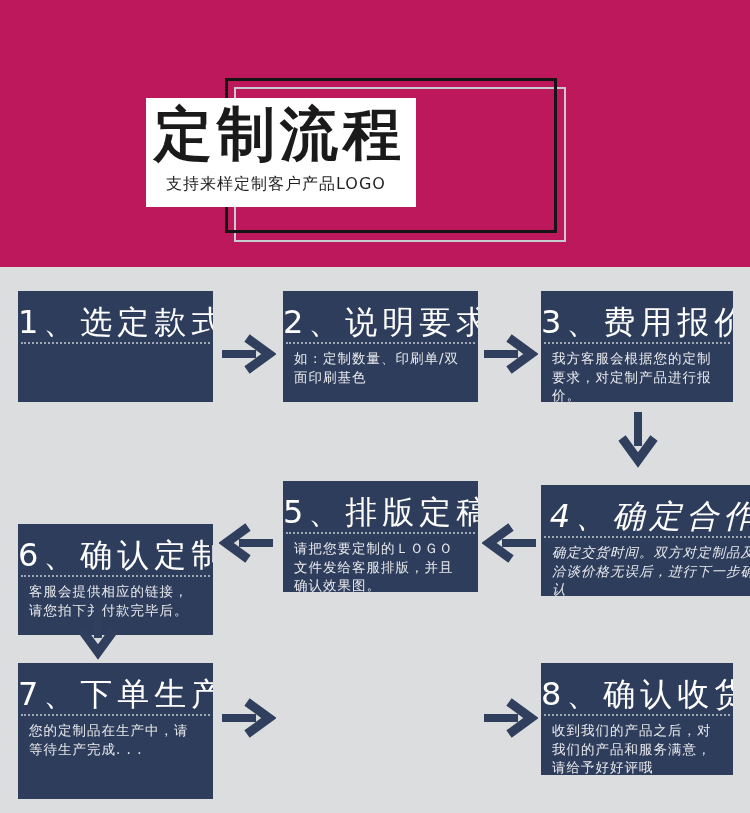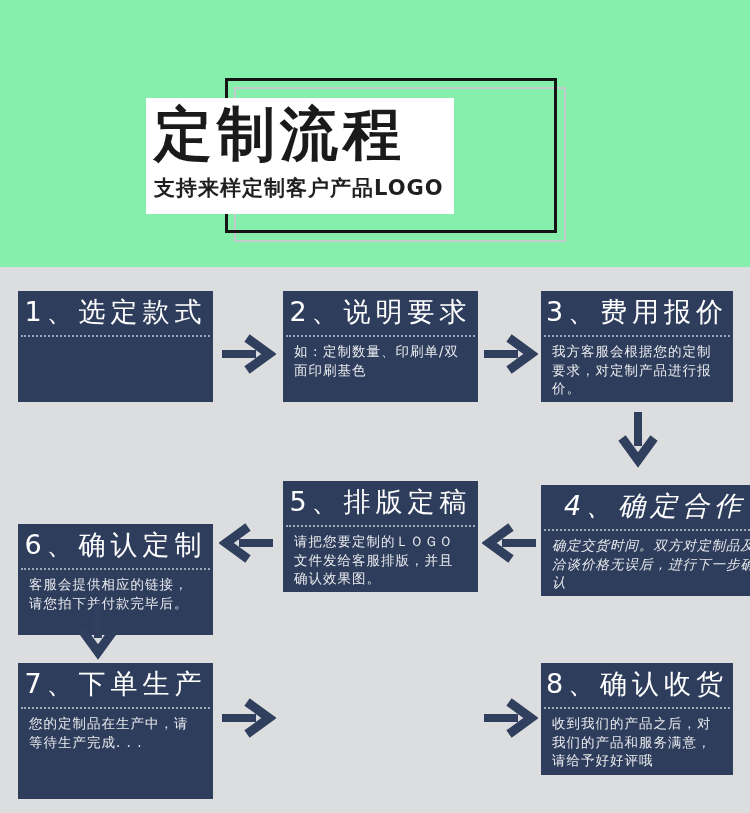--- a/index.html
+++ b/index.html
@@ -3,50 +3,50 @@
 <meta charset="utf-8">
 <style>
   html,body{margin:0;padding:0;}
   body{
     width:750px;height:813px;
     background:#ffffff;
     font-family:"DejaVu Sans",sans-serif;
     position:relative;overflow:hidden;
   }
   
-  .header{position:relative;width:750px;height:267px;background:#86efac;}
+  .header{position:relative;width:750px;height:267px;background:#be185d;}
   .frame-gray{
     position:absolute;left:234px;top:87px;width:332px;height:155px;
     border:2px solid #c5cbce;box-sizing:border-box;
   }
   .frame-black{
     position:absolute;left:225px;top:78px;width:332px;height:155px;
     border:3px solid #151515;box-sizing:border-box;
   }
   .title-block{
     position:absolute;left:146px;top:98px;background:#ffffff;
     padding:6px 10px 12px 8px;
   }
   .main-title{
     font-size:58px;line-height:1.05;font-weight:bold;color:#1a1a1a;
     letter-spacing:5px;white-space:nowrap;
   }
   .sub-title{
-    margin-top:9px;font-size:21px;font-weight:bold;color:#1f1f1f;
-    letter-spacing:1px;white-space:nowrap;
+    margin-top:9px;font-size:16px;font-weight:normal;color:#1f1f1f;
+    letter-spacing:1px;white-space:nowrap;margin-left:12px;
   }
   
   .flow{position:relative;width:750px;height:546px;background:#dcddde;}
   .step{
     position:absolute;background:#2e3d5c;color:#ffffff;
     box-sizing:border-box;overflow:hidden;
   }
   .step-title{
-    height:41px;padding-top:3px;text-align:center;
-    font-size:27px;letter-spacing:5px;color:#ffffff;white-space:nowrap;
+    height:41px;padding-top:10px;text-align:center;
+    font-size:32px;letter-spacing:5px;color:#ffffff;white-space:nowrap;
   }
   .step-sep{border-top:2px dotted rgba(255,255,255,.55);margin:0 3px;}
   .step-body{
     padding:5px 11px 0 11px;font-size:13.5px;line-height:18.5px;
     letter-spacing:1px;color:#e8eaed;
   }
   
   .p1{left:18px; top:24px; width:195px;height:111px;}
   .p2{left:283px;top:24px; width:195px;height:111px;}
   .p3{left:541px;top:24px; width:192px;height:111px;}

